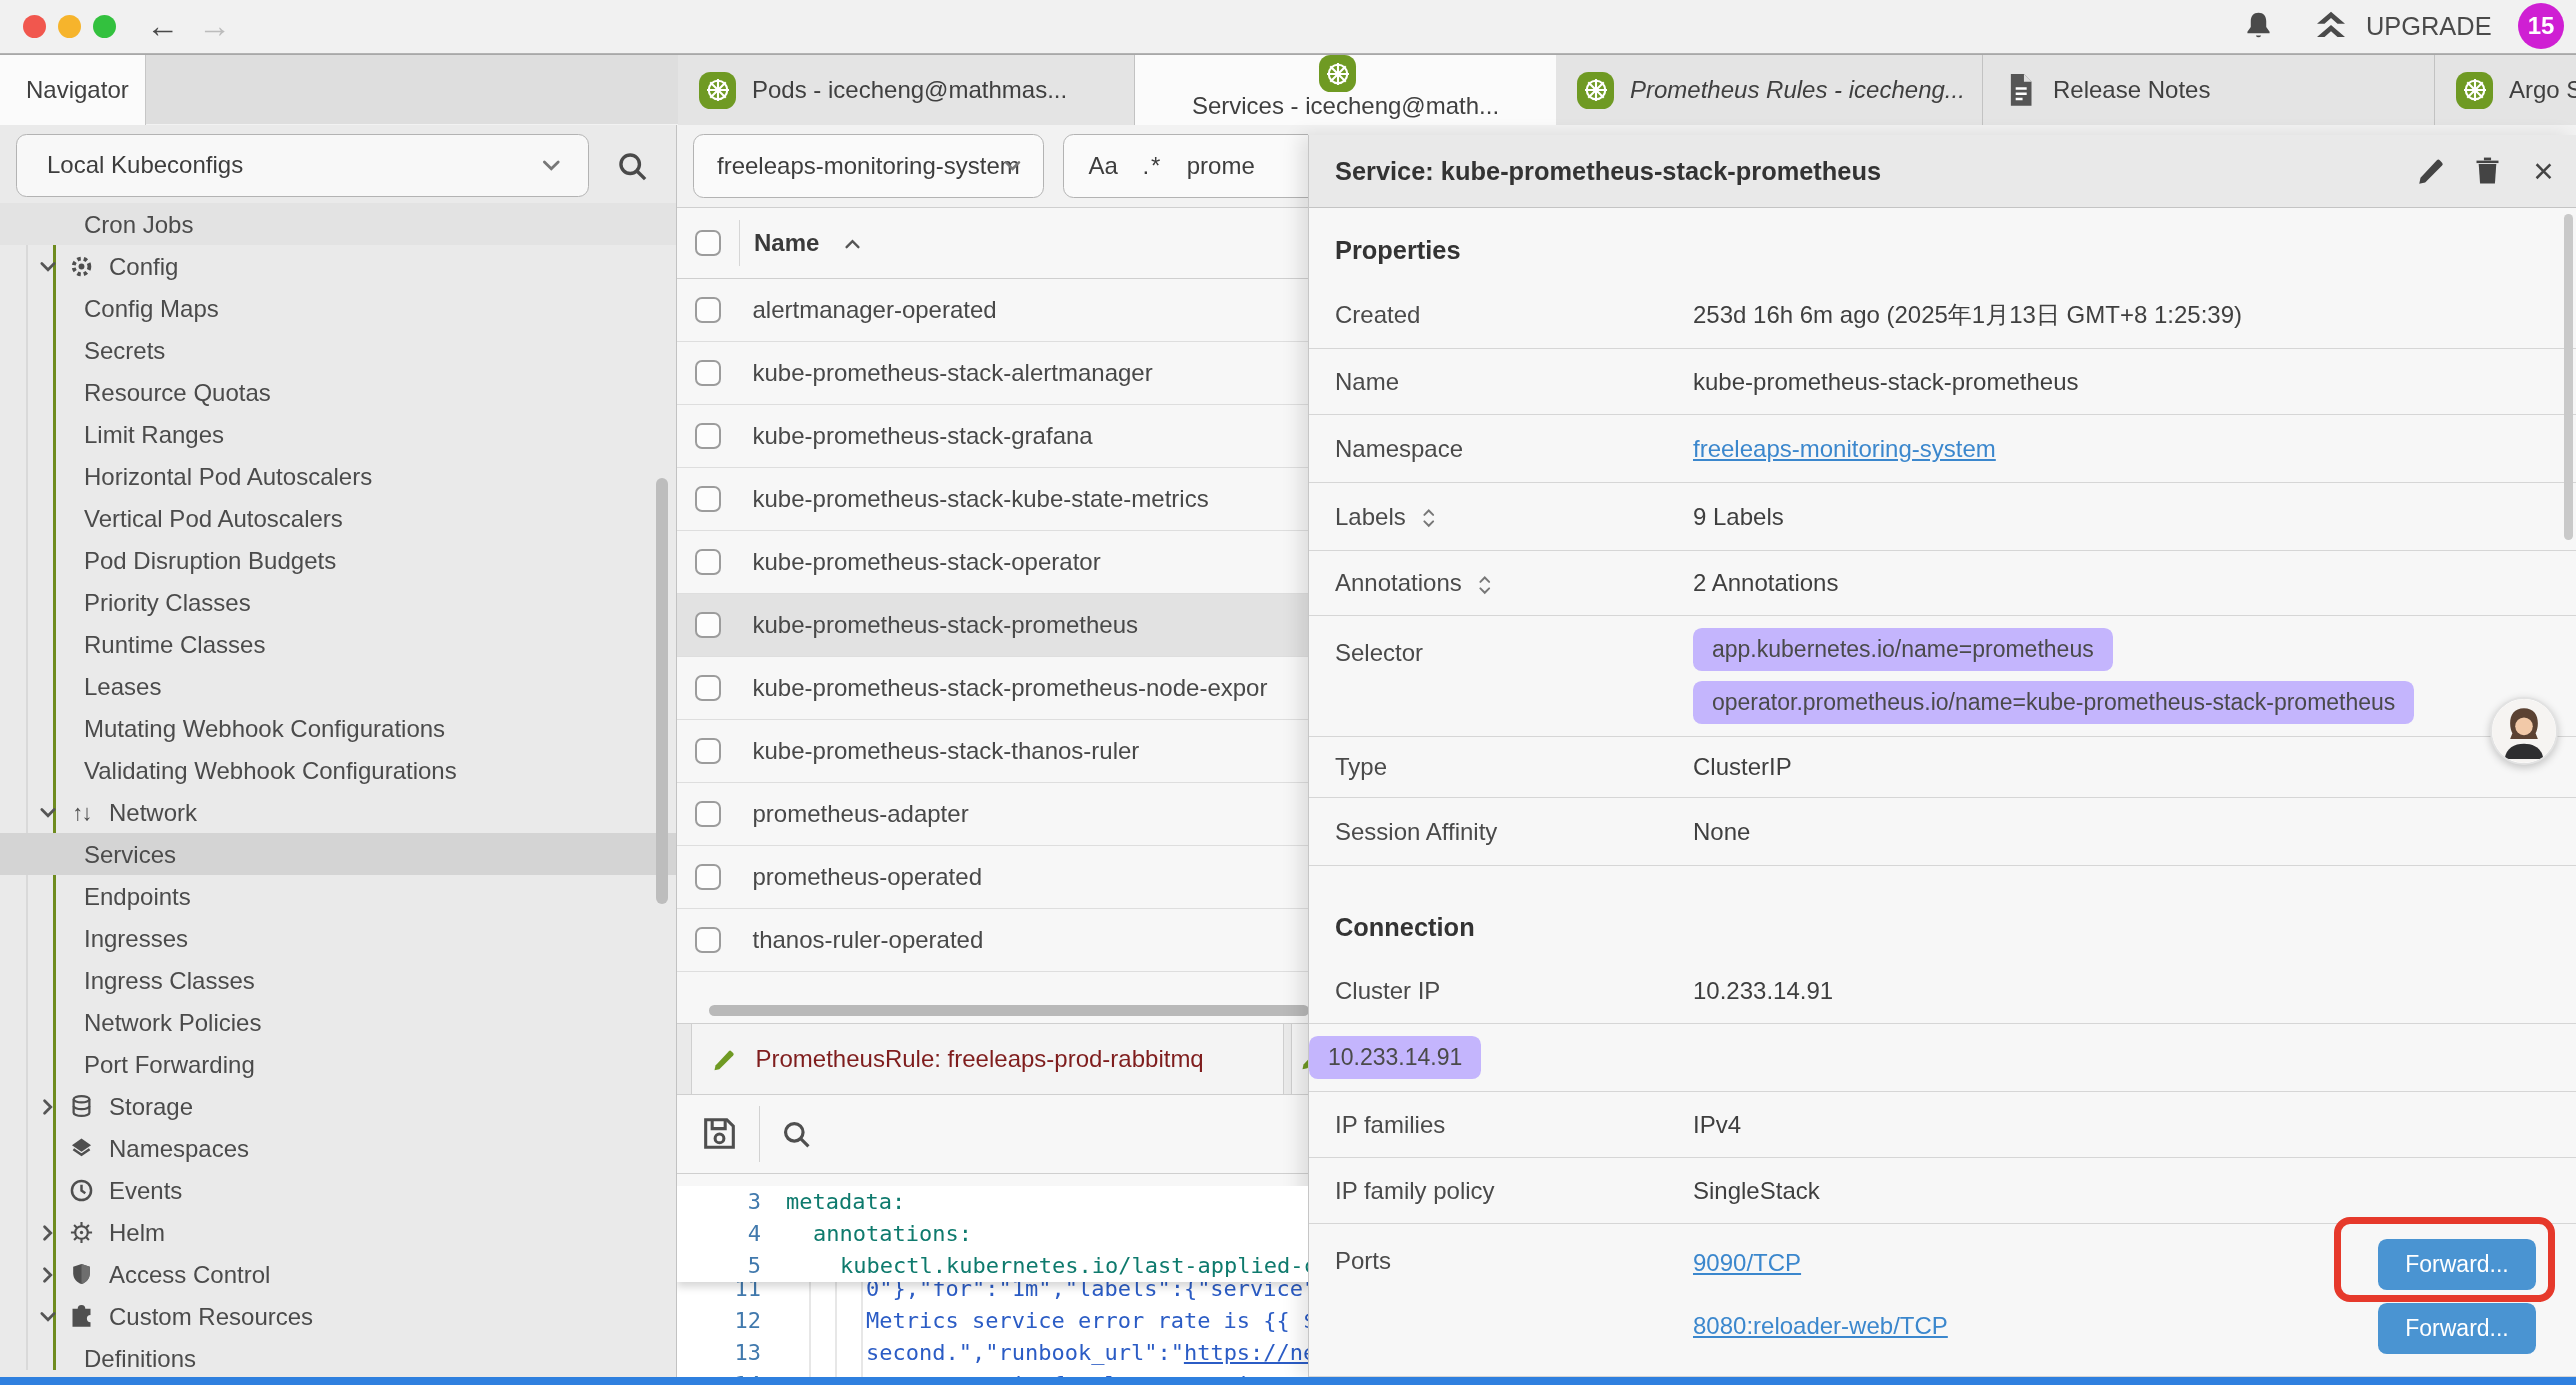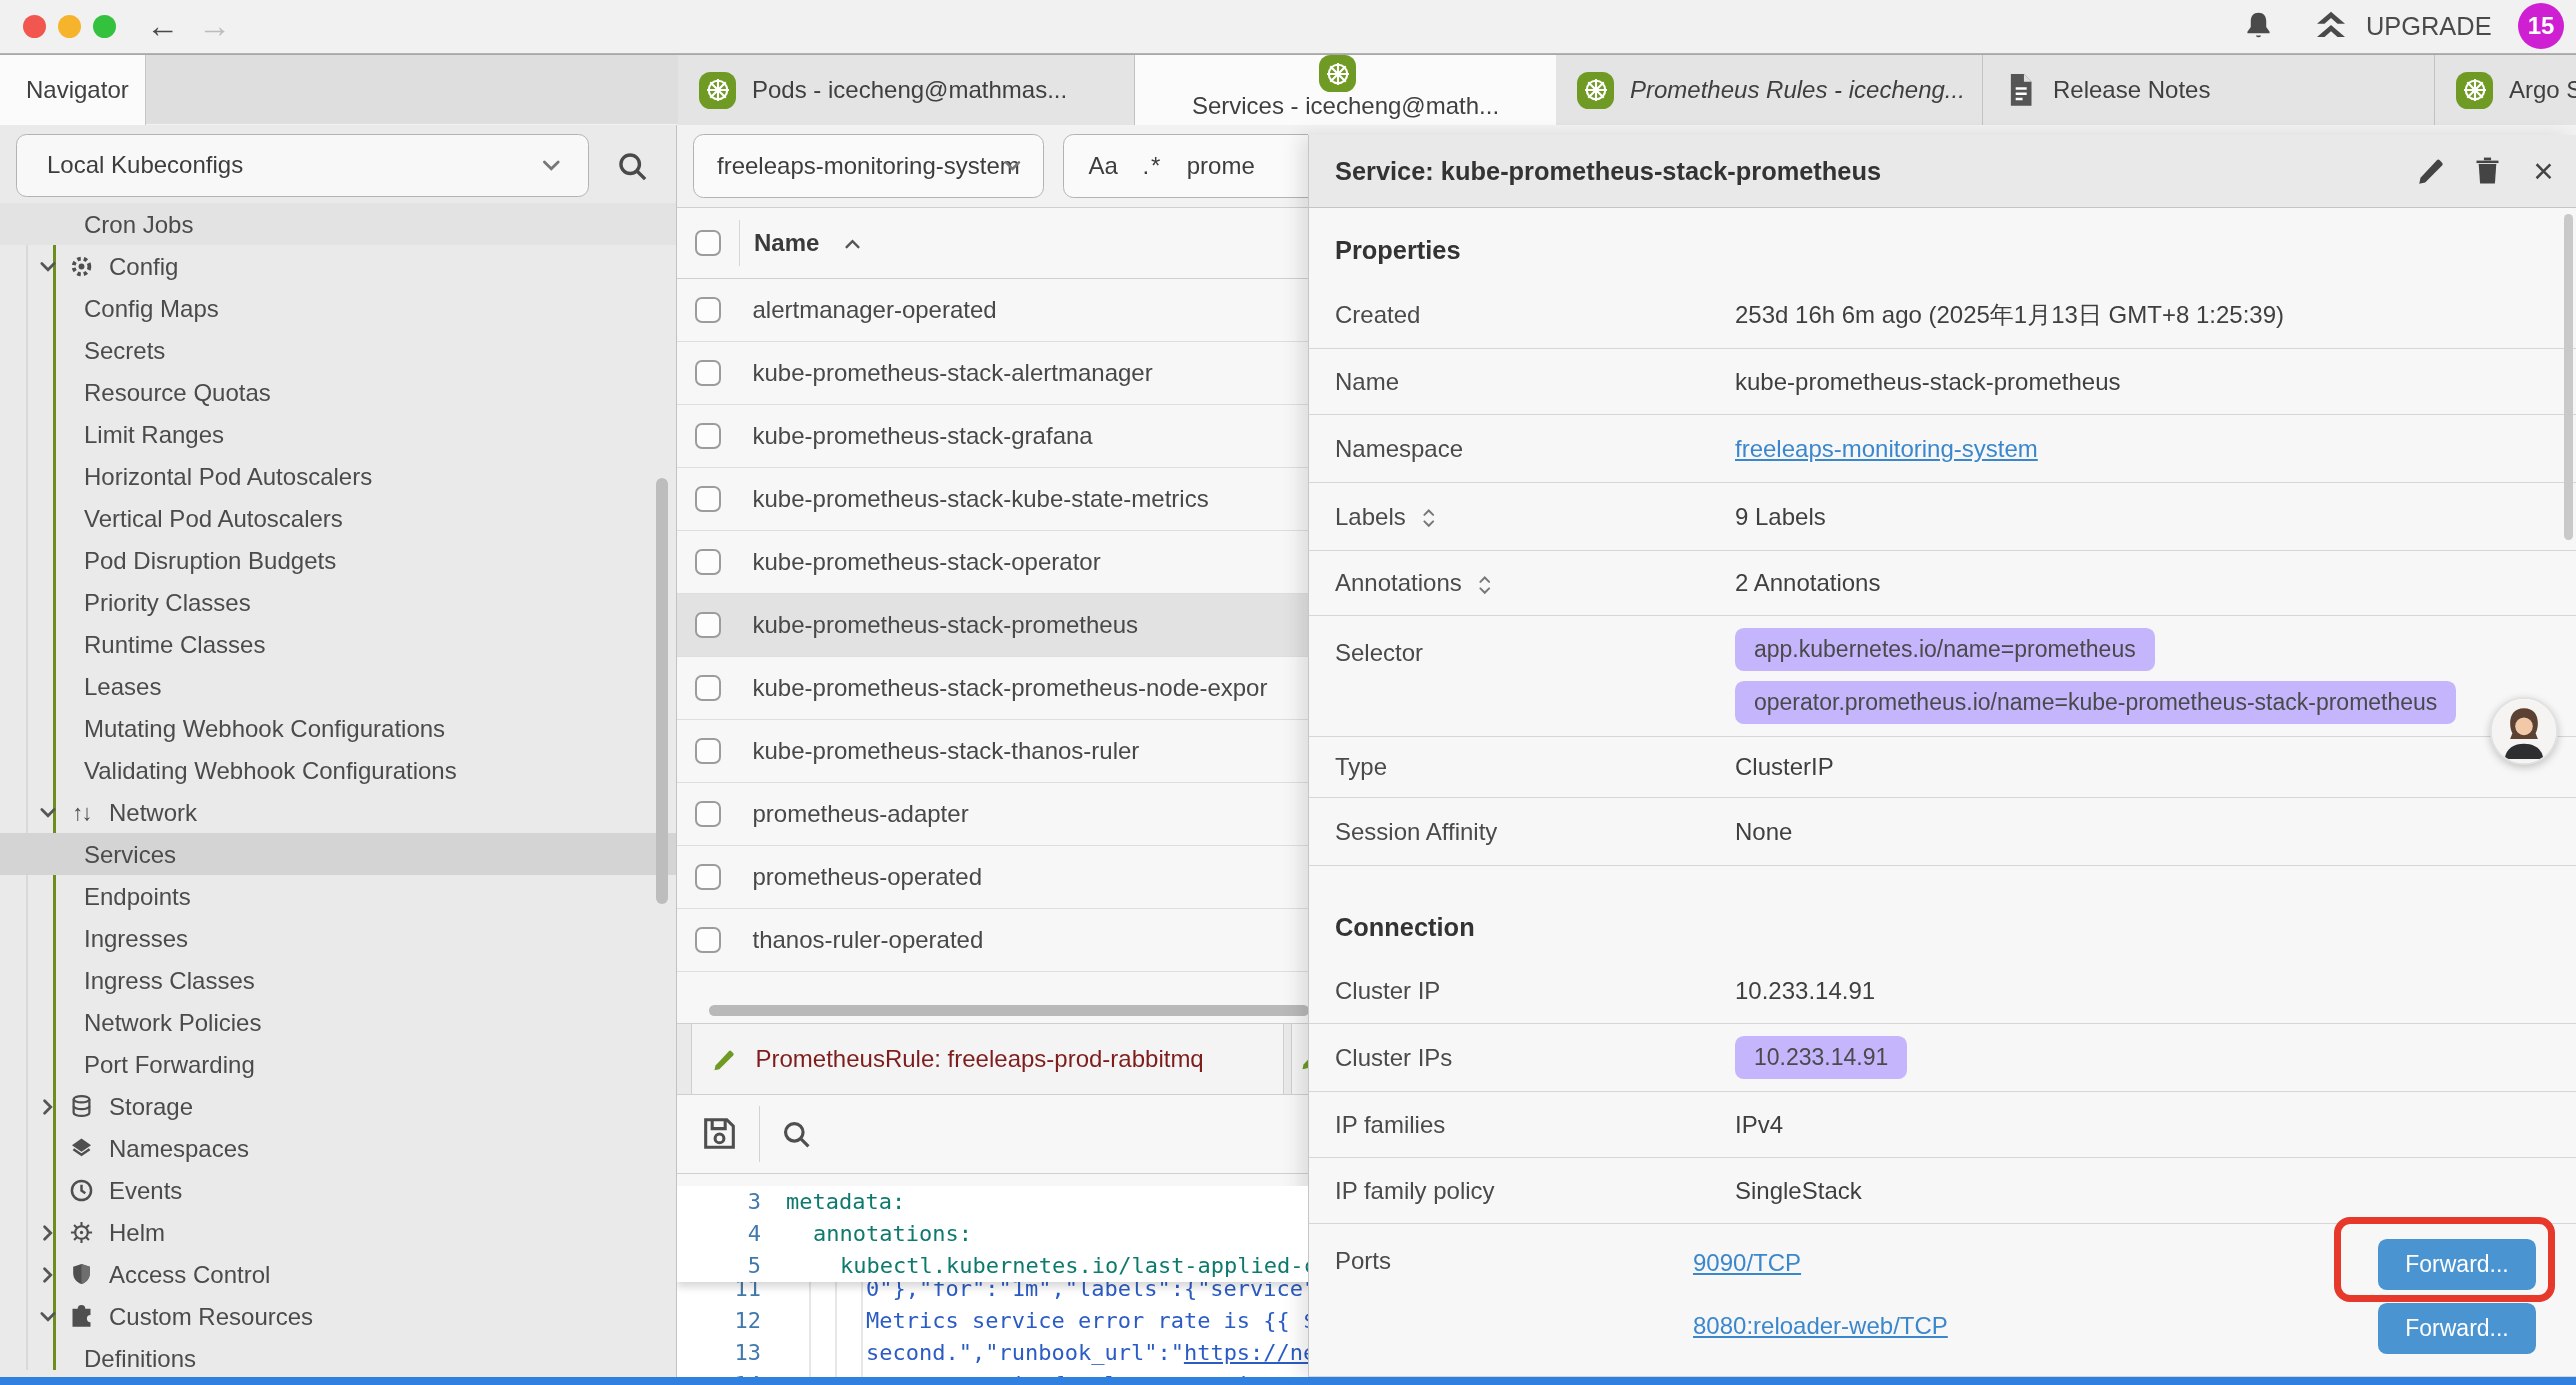--- a/index.html
+++ b/index.html
@@ -133,21 +133,21 @@
   .o-header { position:relative; height:73px; background:#e9e9e9; border-bottom:1.8px solid #c4c4c4;
     display:flex; align-items:center; padding:0 26px; }
   .o-title { font-size:25.4px; font-weight:bold; color:#333; }
   .o-actions { position:absolute; right:16px; top:19px; display:flex; gap:23px; align-items:center; }
   .o-actions .aicn { width:33px; height:33px; color:#444; }
   .o-close { font-size:35px; color:#444; line-height:33px; width:33px; text-align:center; }
   .orow { display:flex; border-bottom:1.8px solid #d6d6d6; position:relative; }
   .orow.nob { border-bottom:none; }
   .olabel { width:384px; padding-left:26px; font-size:24px; color:#4a4a4a;
     display:flex; align-items:center; gap:14px; }
-  .ovalue { font-size:24px; color:#3f3f3f; display:flex; align-items:center;margin-left:42px; }
+  .ovalue { font-size:24px; color:#3f3f3f; display:flex; align-items:center; }
   .oheading { font-size:25.4px; font-weight:bold; color:#333; padding-left:26px;
     display:flex; align-items:center; }
   .h-prop { height:73px; padding-top:12.3px; }
   .h-conn { height:92px; padding-top:30px; }
   .r-created{height:68px;} .r-name{height:66px;} .r-ns{height:68px;} .r-labels{height:68px;}
   .r-ann{height:65px;} .r-sel{height:121px;} .r-type{height:61px;} .r-sess{height:68px;}
   .r-cip{height:66px;} .r-cips{height:68px;} .r-ipf{height:66px;} .r-ipfp{height:66px;}
   .r-ports{height:153px;}
   .r-sel .olabel { align-items:flex-start; padding-top:23px; }
   .chipcol { display:flex; flex-direction:column; justify-content:center; gap:10.5px; align-items:flex-start; }
@@ -662,23 +662,20 @@
         <span class="oheading">Connection</span>
       </div>
 
     <div class="orow r-cip">
       <span class="olabel">
           <span>Cluster IP</span>
         </span>
       <span class="ovalue">10.233.14.91</span>
     </div>
     <div class="orow r-cips">
-      <span class="olabel">
-          <span>Cluster IPs</span>
-        </span>
       <span class="ovalue">
           <span class="chip">10.233.14.91</span>
         </span>
     </div>
     <div class="orow r-ipf">
       <span class="olabel">
           <span>IP families</span>
         </span>
       <span class="ovalue">IPv4</span>
     </div>

